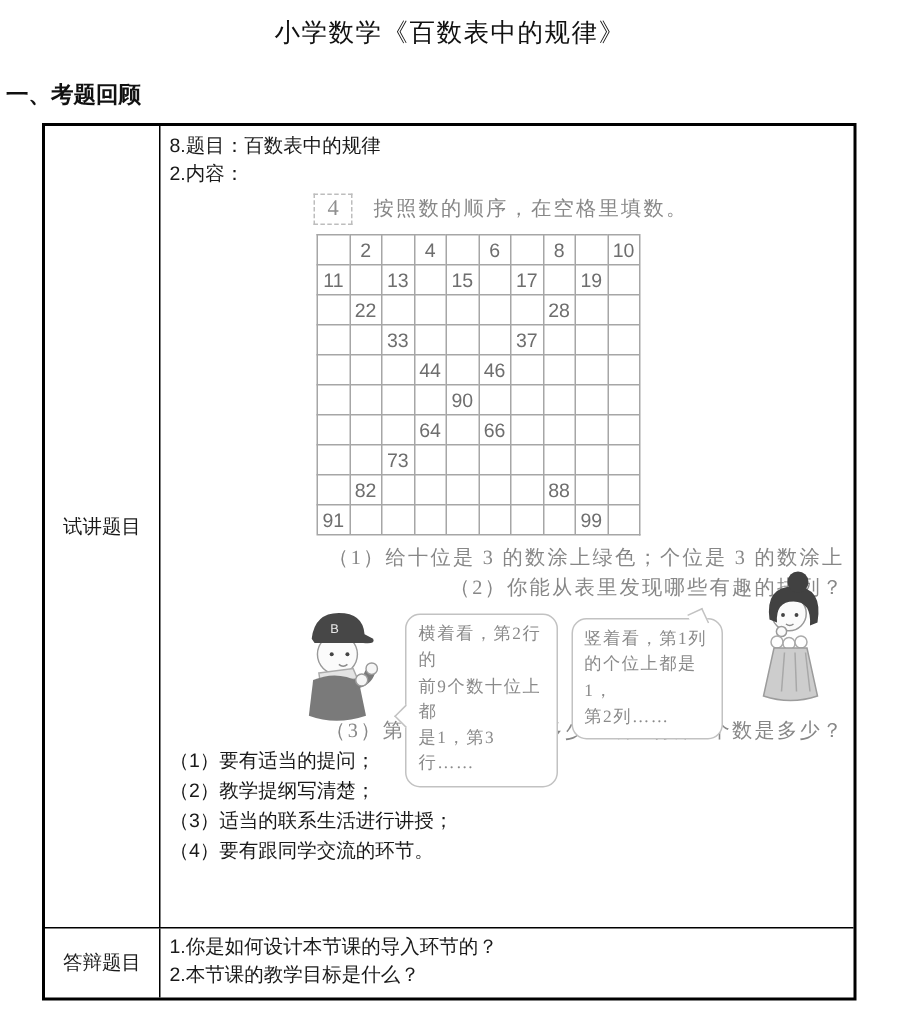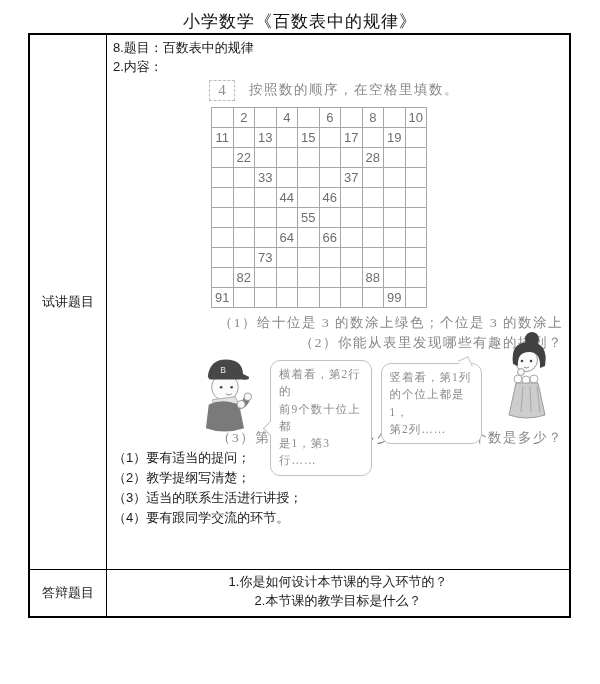--- a/index.html
+++ b/index.html
@@ -10,21 +10,21 @@
   .exam-table{margin-left:28px;width:539px;border:2px solid #000;}
   .t-row{display:flex;align-items:stretch;}
   .t-row + .t-row{border-top:1px solid #000;}
   .label-cell{width:76px;flex:none;border-right:1px solid #000;display:flex;
               align-items:center;justify-content:center;font-size:13px;}
   .content-cell{flex:1;font-size:13px;min-width:0;}
   .row-source .content-cell{display:flex;align-items:center;justify-content:center;height:20px;}
   .row-trial .content-cell{height:531px;padding:3px 6px 0 6px;}
   .row-defense .content-cell{height:42px;padding:2px 6px;}
   .plain-line{line-height:19px;}
-  .def-line{line-height:19px;text-align:center;}
+  .def-line{line-height:19px;}
   .scan{font-family:"Liberation Serif",serif;color:#878787;letter-spacing:1.5px;text-align:right;}
   .prompt-row{margin:2px 0 0 96px;height:24px;display:flex;align-items:center;}
   .num-badge{display:inline-block;width:24px;text-align:center;border:1px dashed #bdbdbd;
              padding:1px 0;font-size:15px;color:#8f8f8f;margin-right:14px;
              font-family:"Liberation Serif",serif;}
   .prompt-text{font-size:13.5px;}
   .hundred-grid{margin:5px 0 5px 98px;display:grid;grid-template-columns:repeat(10,21.5px);
                 grid-auto-rows:20px;border-right:1px solid #a6a6a6;border-bottom:1px solid #a6a6a6;
                 width:215px;}
   .hundred-grid .cell{border-left:1px solid #a6a6a6;border-top:1px solid #a6a6a6;
@@ -49,20 +49,21 @@
   .girl-figure{flex:none;margin-top:-24px;margin-left:2px;}
   .req-heading{line-height:20px;margin-top:2px;}
   .req-item{line-height:20px;}
 </style>
 </head>
 <body>
 
 <div class="page">
 
   <div class="doc-title">小学数学《百数表中的规律》</div>
+  <div class="section-heading">一、考题回顾</div>
 
   <div class="exam-table">
 
 
     <div class="t-row row-trial">
       <div class="label-cell">试讲题目</div>
       <div class="content-cell">
 
         <div class="plain-line">8.题目：百数表中的规律</div>
         <div class="plain-line">2.内容：</div>
@@ -120,21 +121,21 @@
             <div class="cell"></div>
             <div class="cell">46</div>
             <div class="cell"></div>
             <div class="cell"></div>
             <div class="cell"></div>
             <div class="cell"></div>
             <div class="cell"></div>
             <div class="cell"></div>
             <div class="cell"></div>
             <div class="cell"></div>
-            <div class="cell">55</div>
+            <div class="cell">90</div>
             <div class="cell"></div>
             <div class="cell"></div>
             <div class="cell"></div>
             <div class="cell"></div>
             <div class="cell"></div>
             <div class="cell"></div>
             <div class="cell"></div>
             <div class="cell"></div>
             <div class="cell">64</div>
             <div class="cell"></div>

